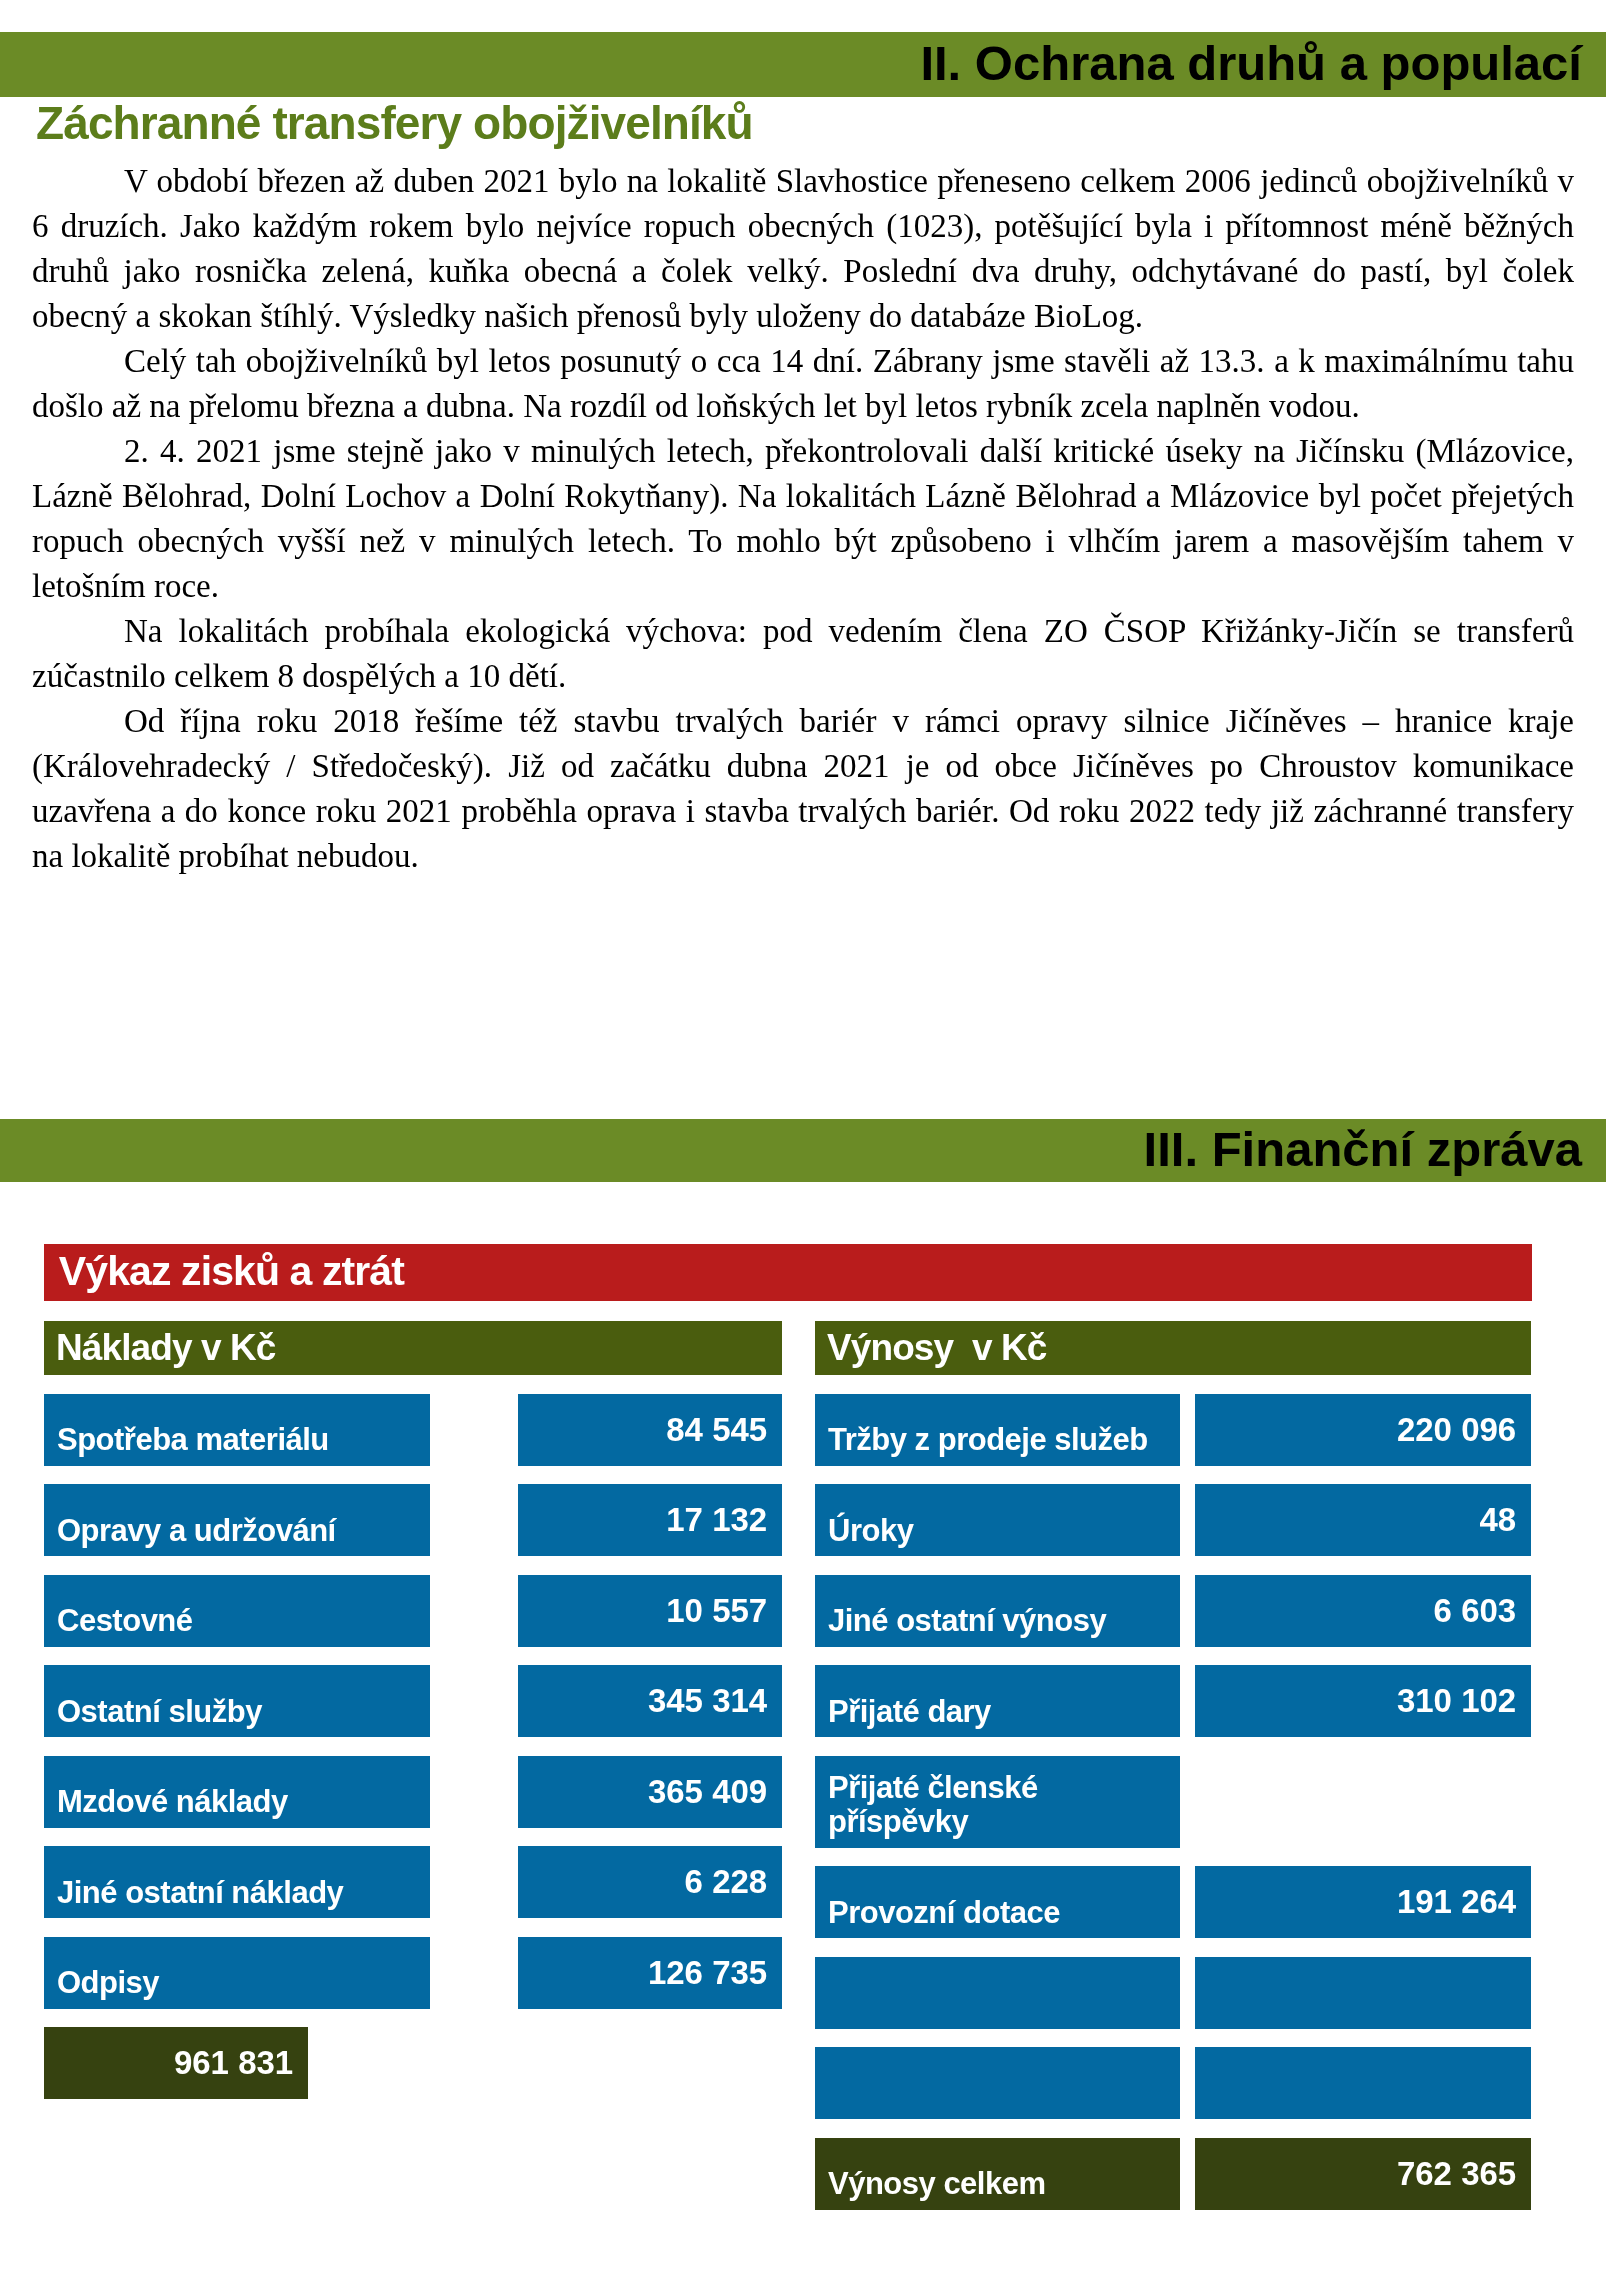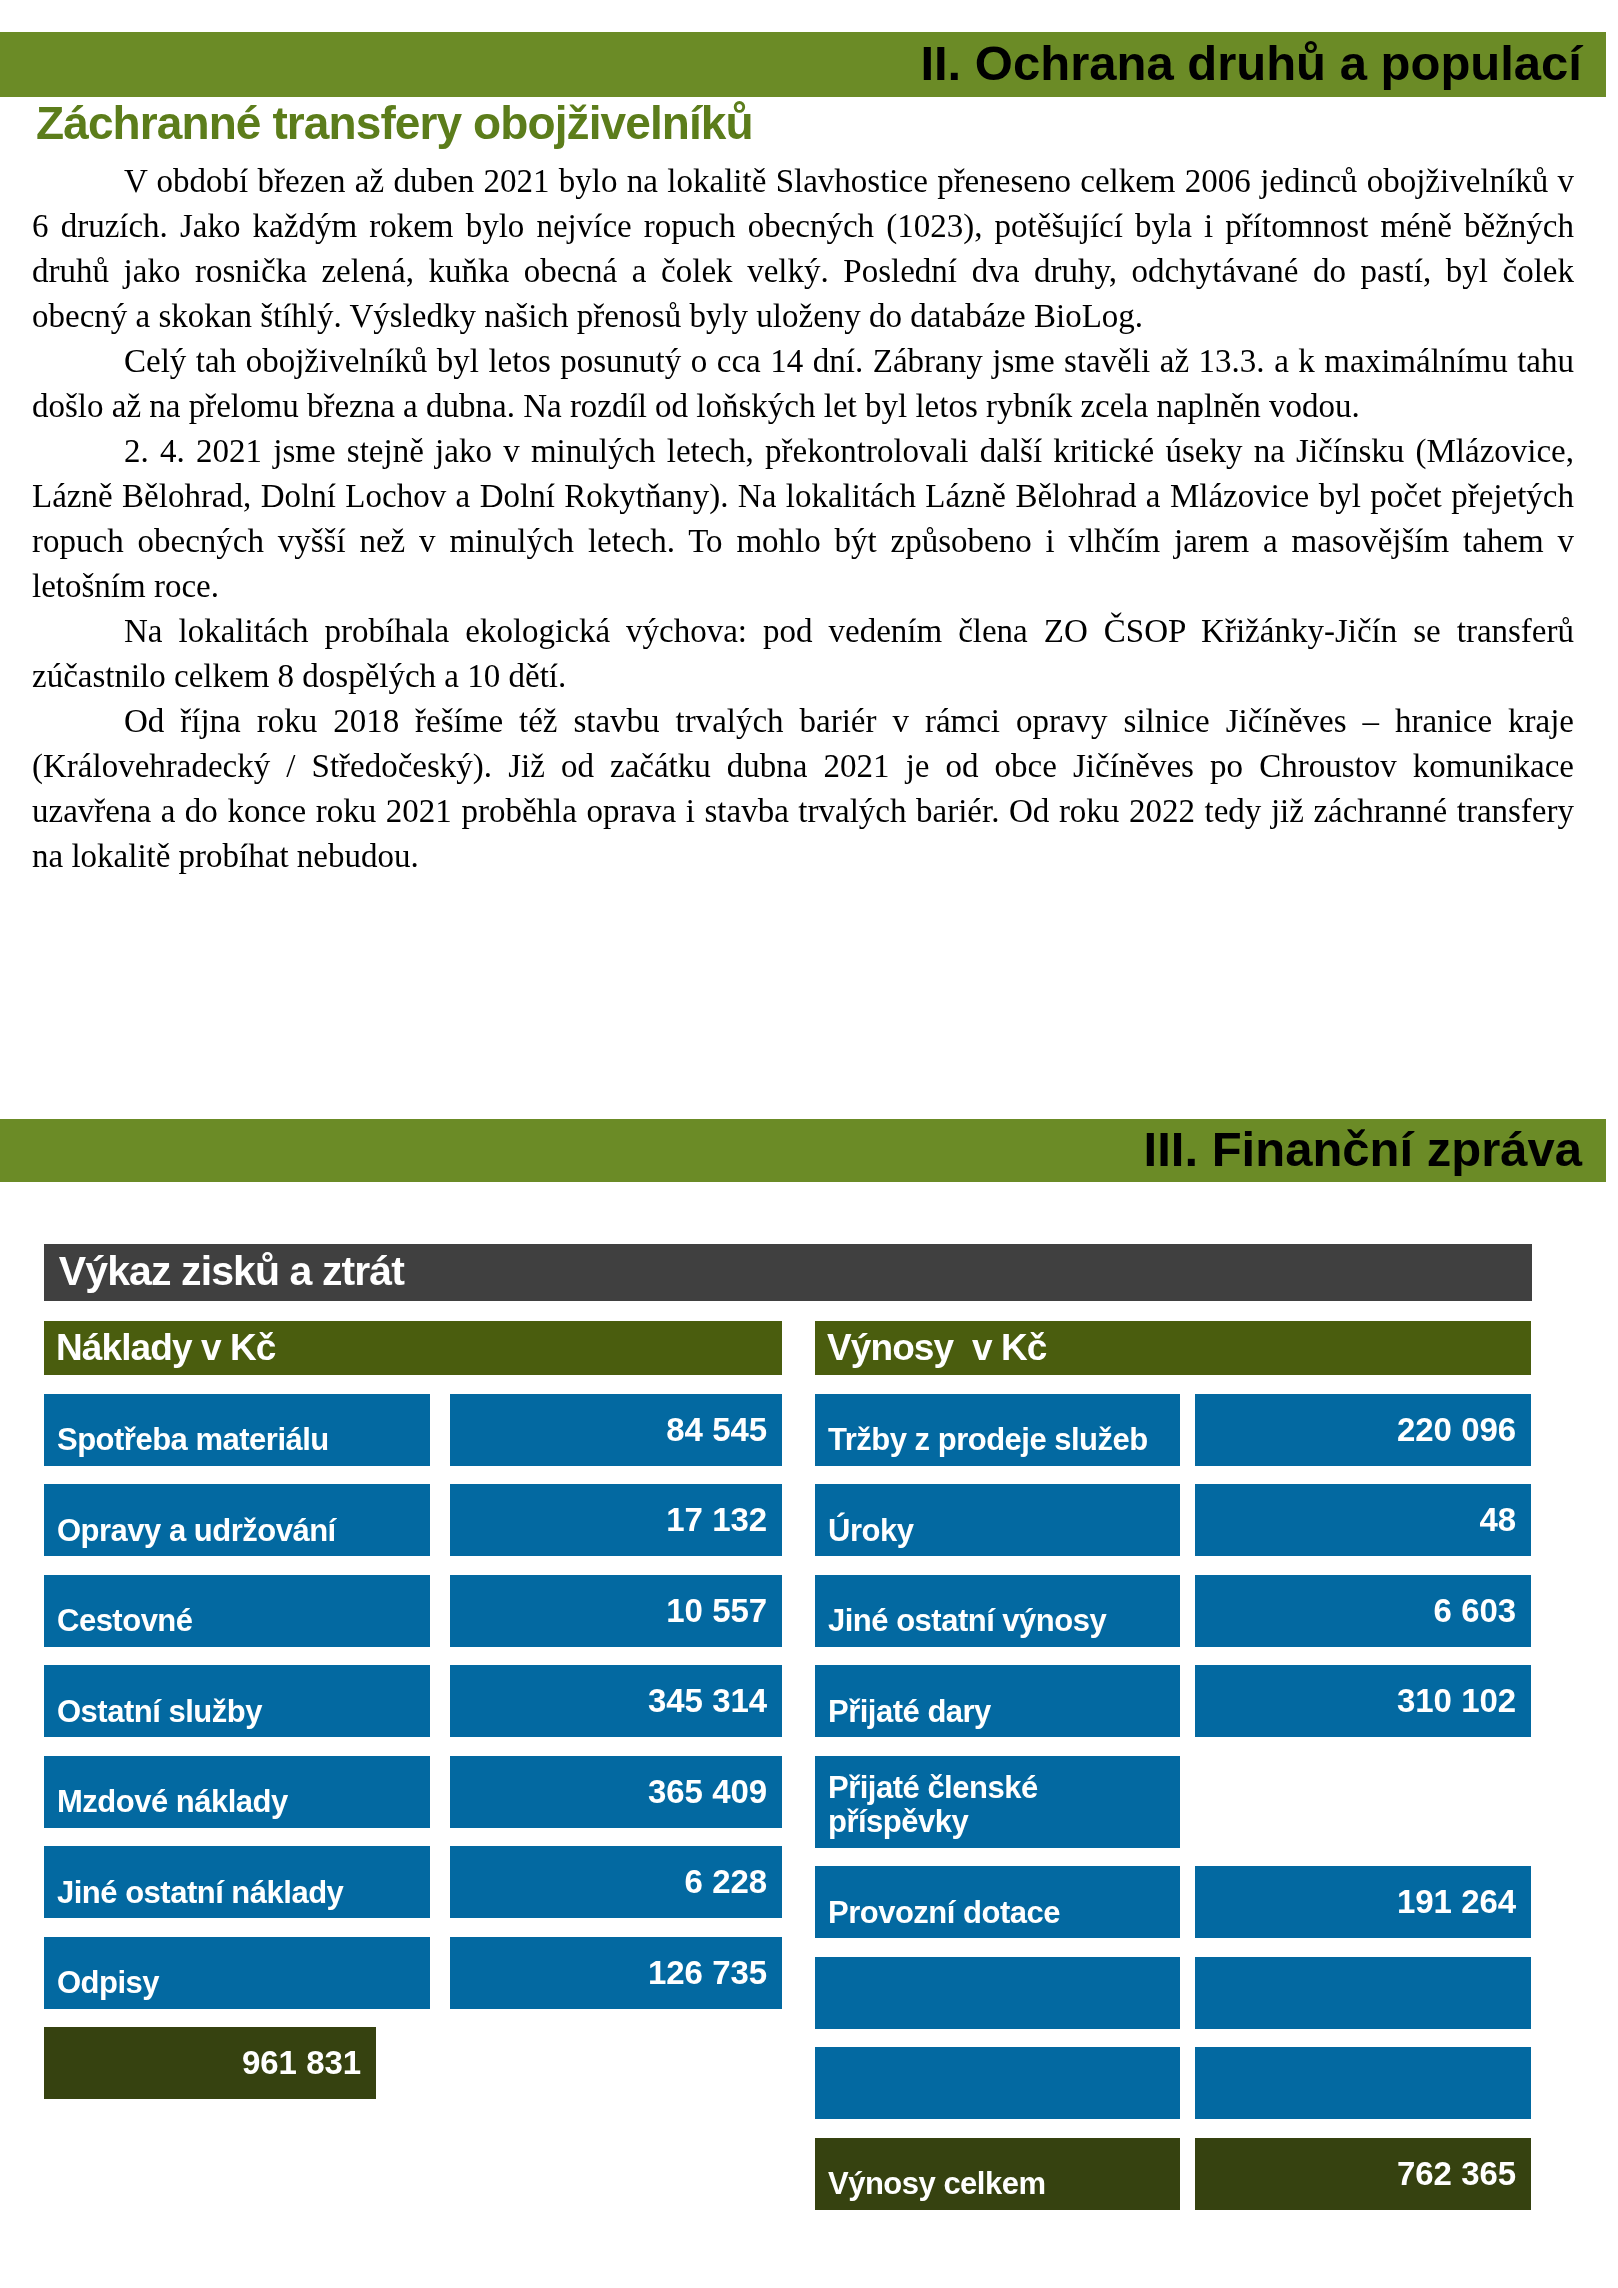--- a/index.html
+++ b/index.html
@@ -53,21 +53,21 @@
   }
 
   
   .report{
     position:absolute;
     left:44px; top:1244px;
     width:1488px;
   }
   .report-title-bar{
     height:57px;
-    background:#404040;
+    background:#b91c1c;
     color:#fff;
     font-weight:bold;
     font-size:41px;
     line-height:55px;
     padding-left:14.8px;
     box-sizing:border-box;
     letter-spacing:-0.9px;
   }
   .columns{
     display:flex;
@@ -113,21 +113,21 @@
     letter-spacing:-0.5px;
   }
   .cell.value{
     font-size:33px;
     padding-right:14.8px;
     align-items:center;
     justify-content:flex-end;
     white-space:nowrap;
   }
   .col-left  .cell.label{ width:386px; }
-  .col-left  .cell.value{ width:332px; }
+  .col-left  .cell.value{ width:264px; }
   .col-right .cell.label{ width:365px; }
   .col-right .cell.value{ width:336px; }
   .trow.total .cell{ background:#364210; }
 </style>
 </head>
 <body>
 
 <div class="page">
 
   <div class="banner banner-ii">

